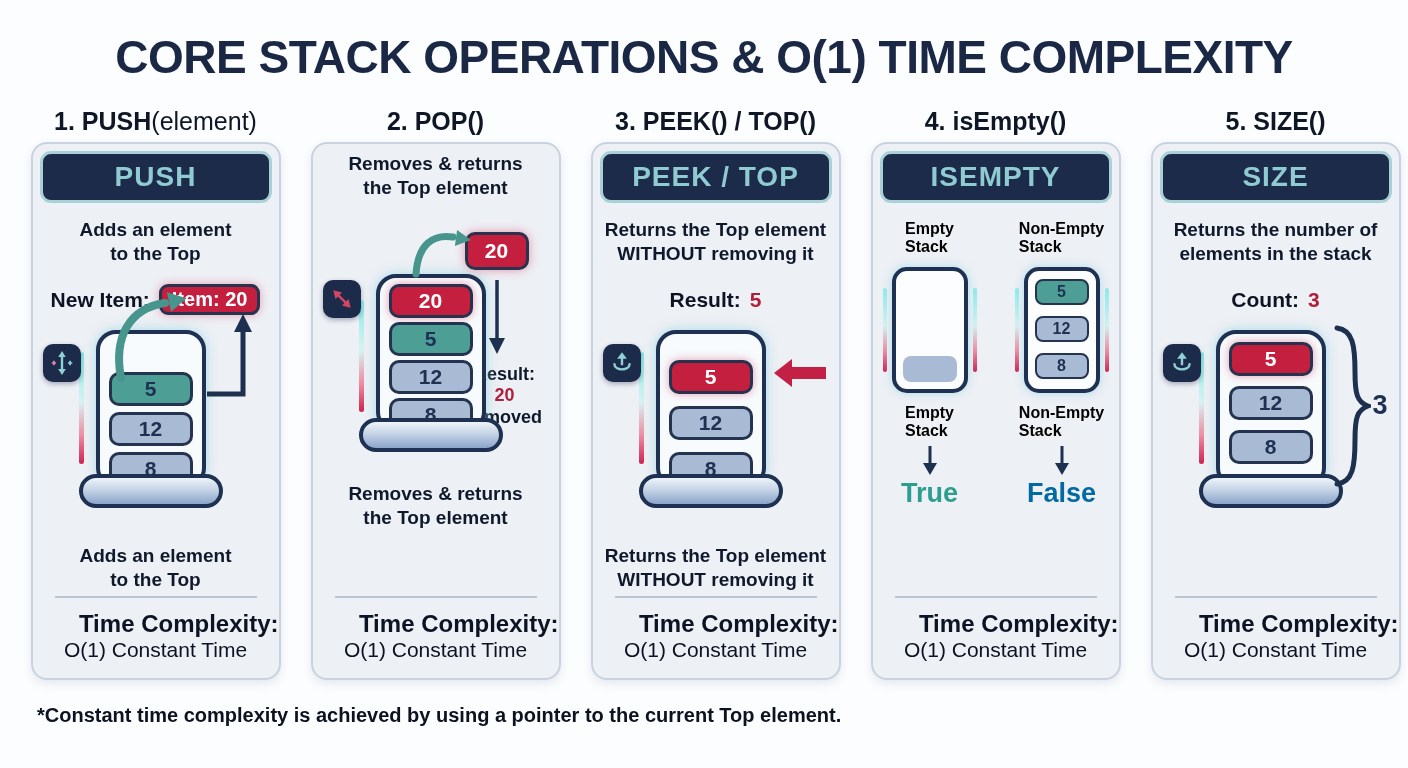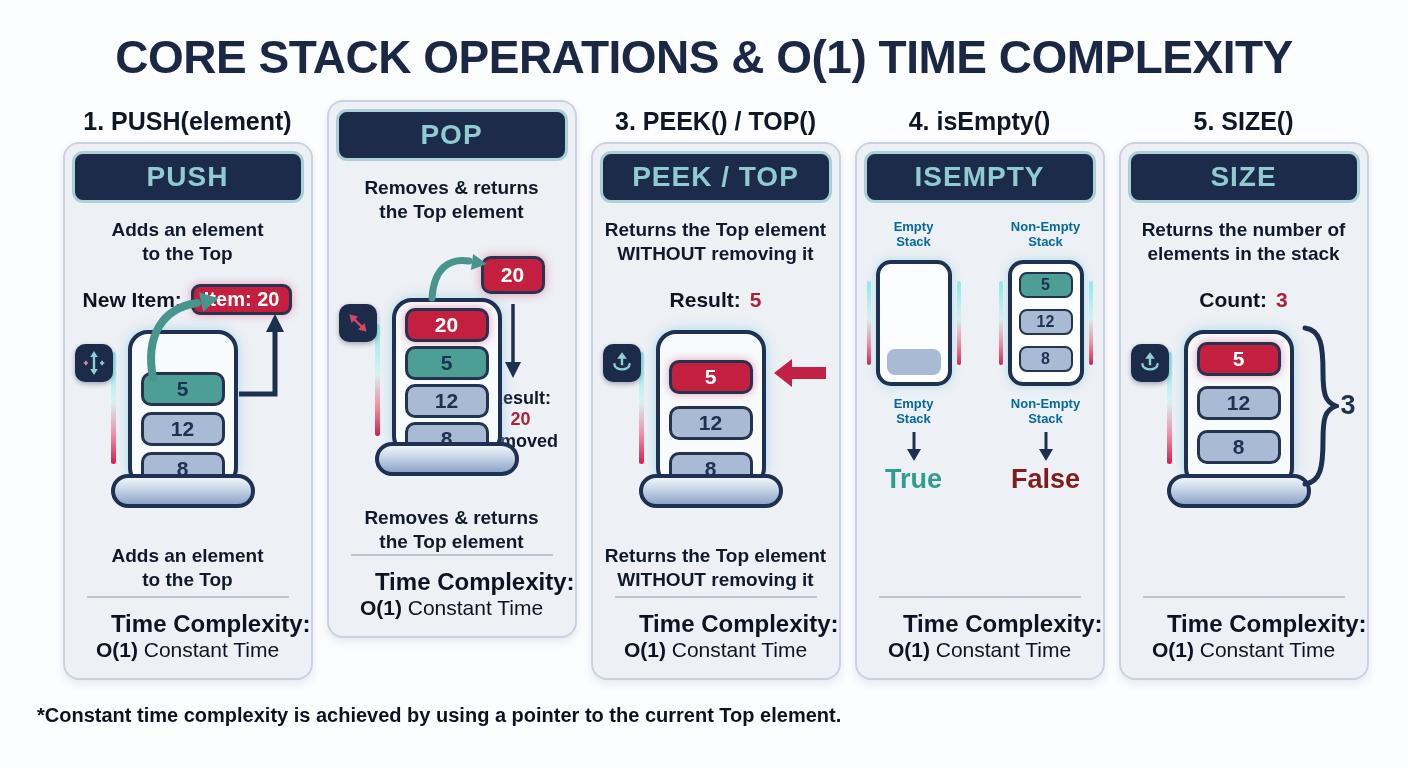--- a/index.html
+++ b/index.html
@@ -11,27 +11,27 @@
     overflow:hidden;
   }
   .main-title {
     text-align:center;
     padding-top:30px;
     font-size:46px;
     font-weight:800;
     letter-spacing:-0.5px;
     color:#1b2845;
   }
-  .columns { display:flex; justify-content:center; gap:14px; margin-top:16px;padding-left:23px; }
+  .columns { display:flex; justify-content:center; gap:30px; margin-top:16px;padding-left:23px; }
   .column { width:250px; }
   .col-title {
     text-align:center; font-size:25px; font-weight:800; color:#0f1726;
     height:42px; display:flex; align-items:center; justify-content:center;
   }
-  .col-title .args { font-weight:700;text-align:center; }
+  .col-title .args { font-weight:400;text-align:center; }
   .card {
     height:538px; background:#edf0f5;
     border:2px solid #c9d3df; border-radius:16px;
     box-shadow:0 4px 10px rgba(30,50,90,.10);
     display:flex; flex-direction:column;
   }
   .card-header {
     margin:7px; height:52px; background:#1c2b4a;
     border:3px solid #a9d1d7; border-radius:11px;
     display:flex; align-items:center; justify-content:center;
@@ -84,45 +84,45 @@
     display:flex; align-items:center; justify-content:center;
     color:#fff; font-size:21px; font-weight:800; z-index:6;
     box-shadow:0 0 10px rgba(220,60,100,.5);
   }
   .result-block { position:absolute; text-align:center; font-size:18px; font-weight:600; line-height:1.2; color:#10192b; }
   .svg-abs { position:absolute; z-index:6; }
   .tc-footer { margin-top:auto; padding-bottom:16px; }
   .divider { height:2px; background:#b9c4d2; margin:0 22px 12px; }
   .tc-label { text-align:right; font-size:24px; font-weight:800; color:#0c1322; }
   .tc-value { text-align:center; font-size:21px; font-weight:500; color:#0c1322; }
-  .tc-value b { font-weight:700; }
+  .tc-value b { font-weight:400; }
   
   .ie-grid { display:flex; justify-content:center; gap:26px; margin-top:10px; }
   .ie-col { width:106px; display:flex; flex-direction:column; align-items:center; }
-  .ie-label { text-align:center; font-size:13px; font-weight:600; line-height:1.12; color:#0369a1; }
+  .ie-label { text-align:left; font-size:16px; font-weight:600; line-height:1.12; color:#000000; }
   .mini-wrap { display:flex; align-items:center; gap:5px; margin-top:8px; height:132px; }
   .mini-line {
     width:4px; height:84px; border-radius:2px;
     background:linear-gradient(180deg,#8debe9 0%,#d6f2f2 45%,#ee8ba0 75%,#ce2150 100%);
   }
   .mini-box {
     position:relative; width:76px; height:126px;
     border:4px solid #1e3152; border-radius:15px; background:#fbfdff;
     box-shadow:0 0 10px rgba(140,210,225,.65);
   }
   .mini-item {
     position:absolute; left:7px; width:54px; height:26px;
     border:2px solid #24334f; border-radius:8px;
     display:flex; align-items:center; justify-content:center;
     font-size:16px; font-weight:800; color:#1e3152;
   }
   .mini-faded { position:absolute; left:7px; bottom:7px; width:54px; height:26px; border-radius:8px; background:#a9bad4; }
   .ie-result { font-size:27px; font-weight:800; margin-top:2px; }
   .ie-true  { color:#2d9d90; }
-  .ie-false { color:#7f1d1d; }
+  .ie-false { color:#0369a1; }
   .ie-arrow { margin-top:6px; }
   .count-num { position:absolute; font-size:27px; font-weight:800; color:#1e3152; }
   .footnote { margin:24px 0 0 37px; font-size:20px; font-weight:600; color:#0d1220; }
 </style>
 </head>
 <body>
 
 <div class="main-title">CORE STACK OPERATIONS &amp; O(1) TIME COMPLEXITY</div>
 
 <div class="columns">
@@ -174,22 +174,25 @@
       </div>
       <div class="tc-footer">
         <div class="divider"></div>
         <div class="tc-label">Time Complexity:</div>
         <div class="tc-value"><b>O(1)</b><span> Constant Time</span></div>
       </div>
     </div>
   </div>
 
   <div class="column">
-    <div class="card">
-      <div class="card-header">POP</div>
+    <div class="col-title">
+      <span>2. POP()</span>
+        <span class="args"></span>
+    </div>
+    <div class="card">
       <div class="desc">
         <span>Removes &amp; returns</span><br>
         <span>the Top element</span>
       </div>
       <div class="viz" style="height:242px; margin-top:32px;">
         <div class="float-badge" style="left:152px; top:0;">20</div>
         <svg class="svg-abs" style="left:96px; top:-6px;" width="62" height="54">
           <path d="M 7 48 C 9 18, 24 8, 44 11" fill="none" stroke="#48958d" stroke-width="7" stroke-linecap="round"></path>
           <polygon points="0,-8 15,0 0,8" transform="translate(47,12) rotate(8)" fill="#48958d"></polygon>
         </svg>

